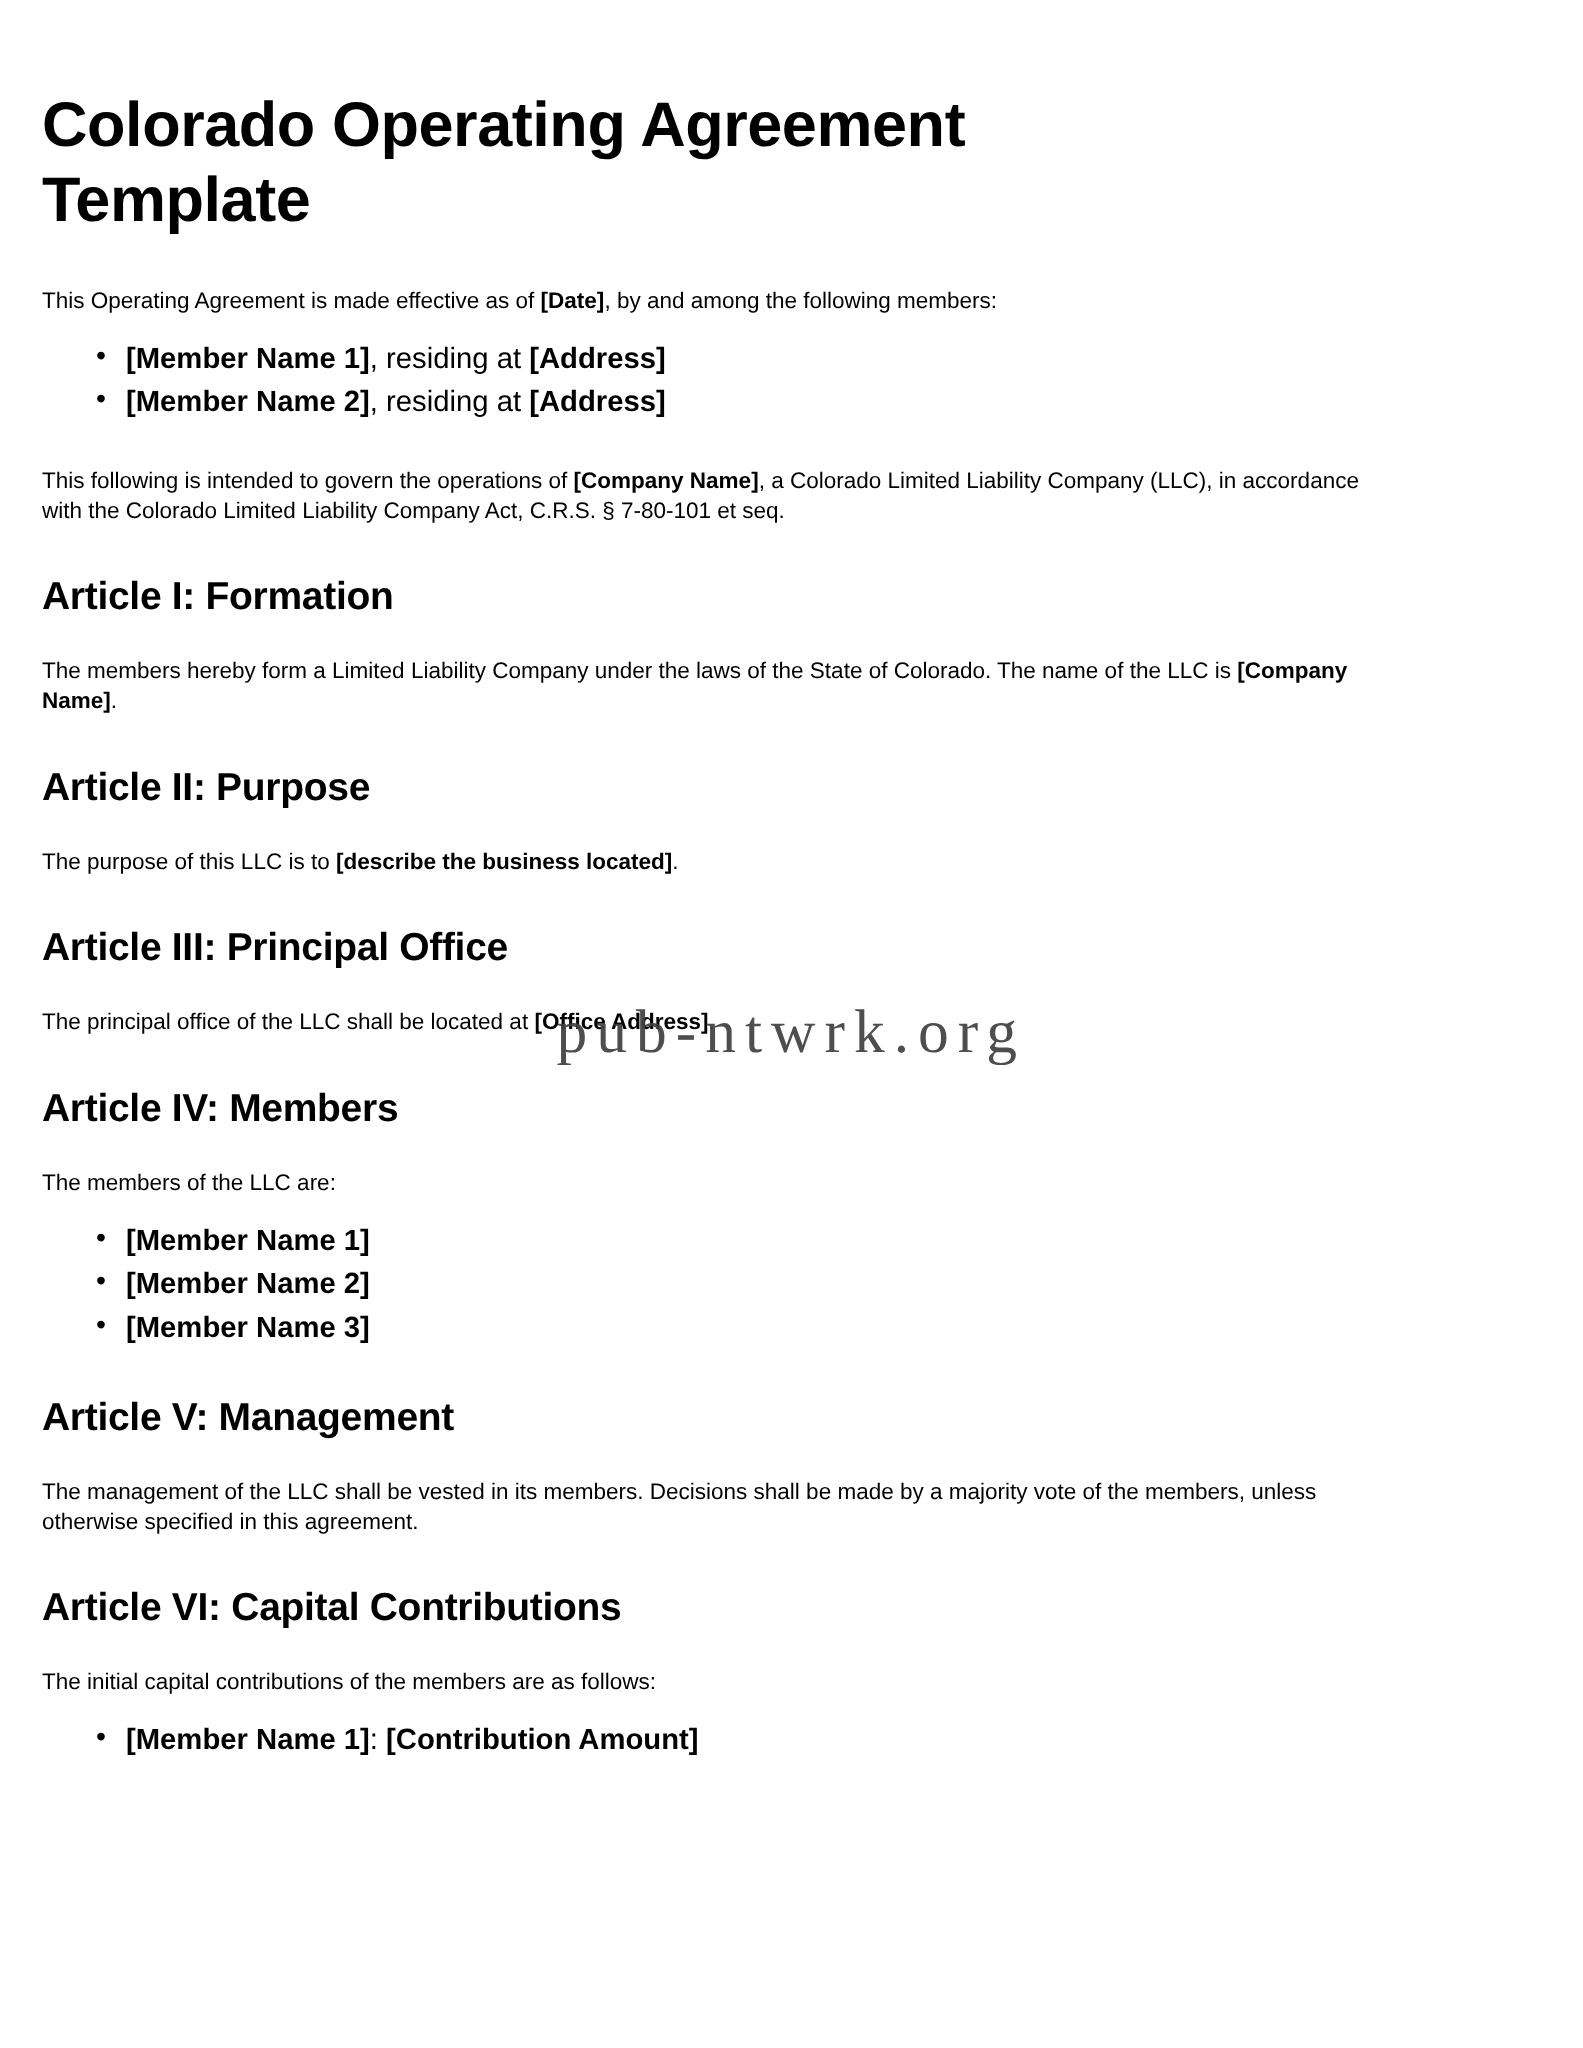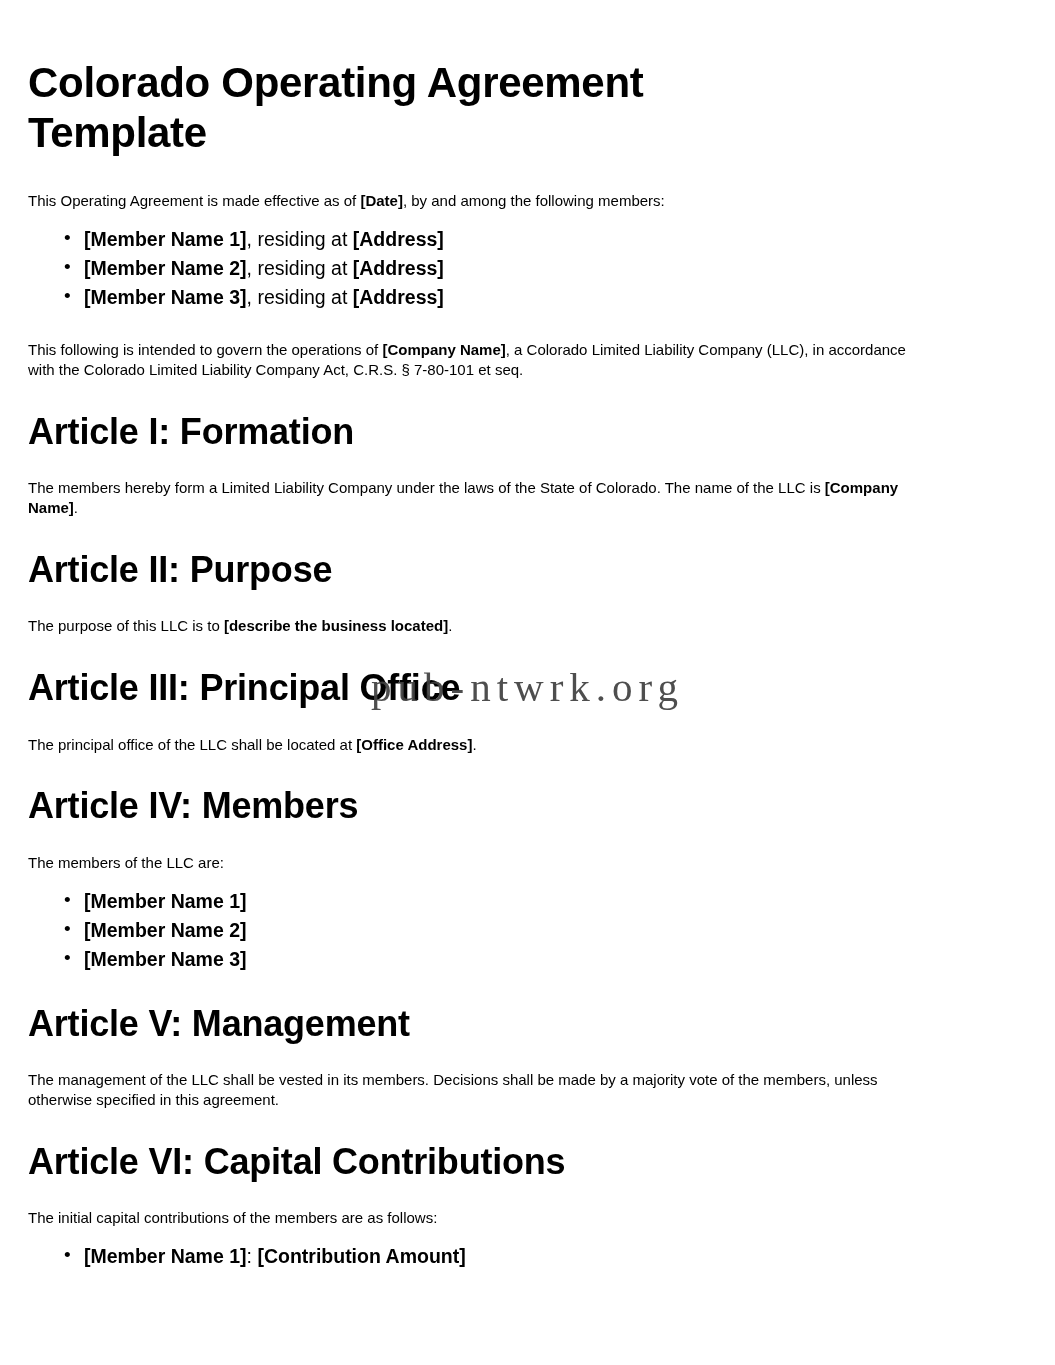--- a/index.html
+++ b/index.html
@@ -40,21 +40,21 @@
     margin: 0 0 0 0;
     max-width: 905px;
     font-weight: normal;
   }
 
   .para-gap {
     height: 26px;
   }
 
   h2.article-heading {
-    font-size: 36px;
+    font-size: 26px;
     font-weight: bold;
     letter-spacing: -0.2px;
     margin: 32px 0 26px 0;
     line-height: 1.12;
   }
 
   ul.bullets {
     list-style: none;
     margin: 16px 0 0 0;
     padding: 0 0 0 36px;
@@ -98,21 +98,20 @@
 
 <div class="page">
 
   <h1 class="doc-title">Colorado Operating Agreement Template</h1>
 
   <p class="body-text"><span>This Operating Agreement is made effective as of </span><strong>[Date]</strong><span>, by and among the following members:</span></p>
 
   <ul class="bullets">
     <li><strong>[Member Name 1]</strong><span>, residing at </span><strong>[Address]</strong></li>
     <li><strong>[Member Name 2]</strong><span>, residing at </span><strong>[Address]</strong></li>
-    <li><strong>[Member Name 3]</strong><span>, residing at </span><strong>[Address]</strong></li>
   </ul>
 
   <div class="para-gap"></div>
 
   <p class="body-text"><span>This following is intended to govern the operations of </span><strong>[Company Name]</strong><span>, a Colorado Limited Liability Company (LLC), in accordance with the Colorado Limited Liability Company Act, C.R.S. § 7-80-101 et seq.</span></p>
 
   <h2 class="article-heading">Article I: Formation</h2>
   <p class="body-text"><span>The members hereby form a Limited Liability Company under the laws of the State of Colorado. The name of the LLC is </span><strong>[Company Name]</strong><span>.</span></p>
 
   <h2 class="article-heading">Article II: Purpose</h2>

